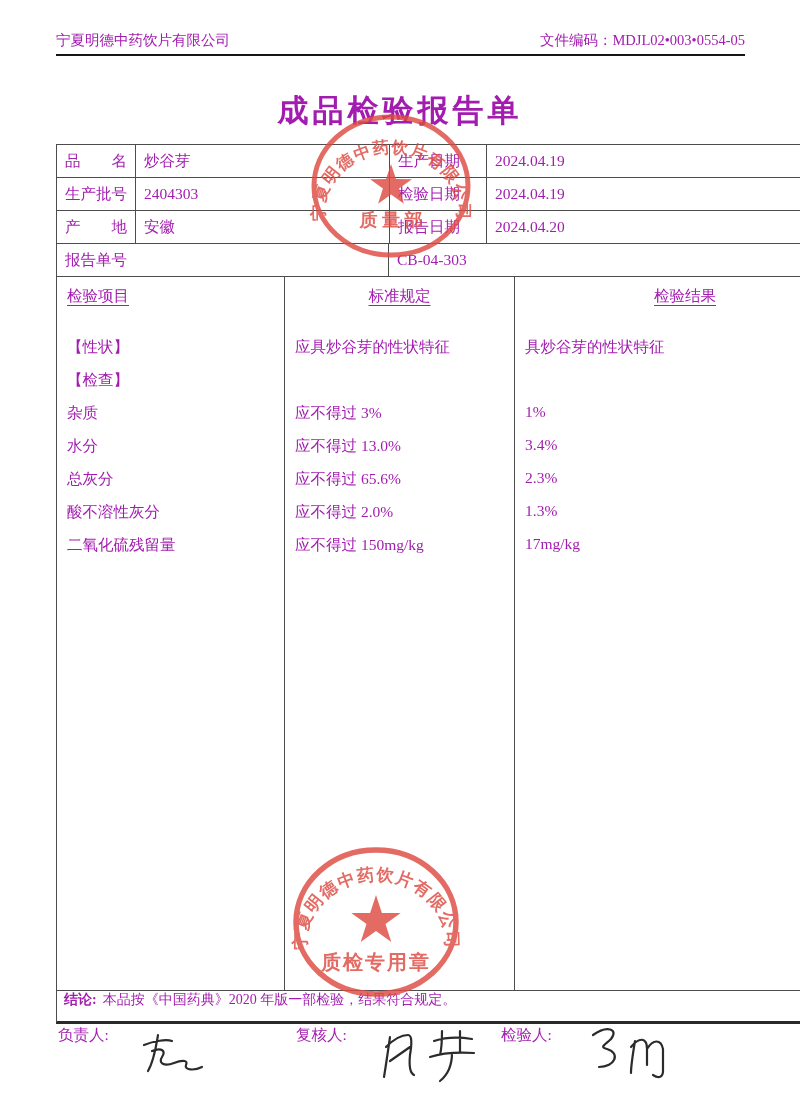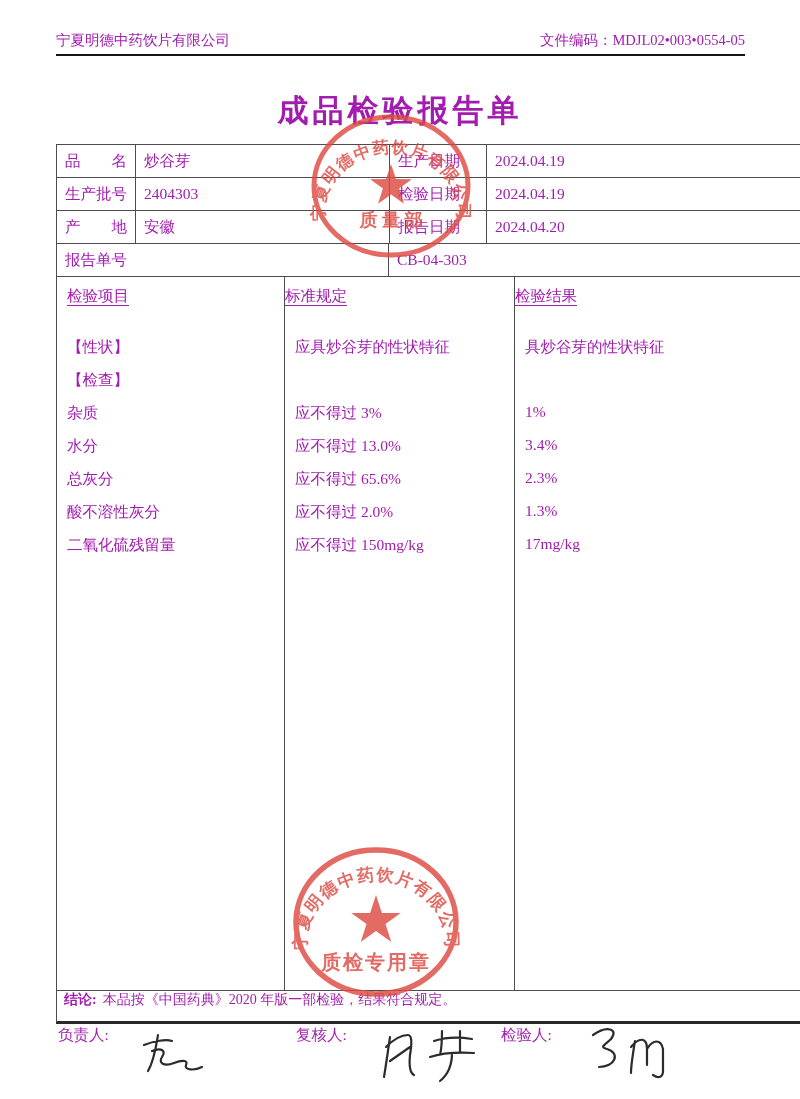--- a/index.html
+++ b/index.html
@@ -39,21 +39,21 @@
   .body3 { display:flex; height:714px; border-bottom:1px solid #4d4d4d; }
   .col { position:relative; }
   .col-item { width:228px; border-right:1px solid #4d4d4d; }
   .col-std  { width:230px; border-right:1px solid #4d4d4d; }
   .col-res  { flex:1; }
   .chead {
     position:absolute; top:9px; left:0; right:0;
     text-decoration:underline; text-underline-offset:4px;
   }
   .chead.left { left:10px; right:auto; }
-  .chead.center { text-align:left; }
+  .chead.center { text-align:center; }
   .bi { position:absolute; left:10px; right:4px; white-space:nowrap; }
   .t1 { top:60px; } .t2 { top:93px; } .t3 { top:126px; } .t4 { top:159px; }
   .t5 { top:192px; } .t6 { top:225px; } .t7 { top:258px; }
   
   .concl { height:30px; display:flex; padding-left:7px; font-size:14px; }
   .concl b { margin-right:6px; }
   
   .sigrow { position:absolute; left:56px; right:56px; top:1025px; height:60px; font-size:15.5px; }
   .siglabel { position:absolute; top:0; }
   .sl1 { left:2px; } .sl2 { left:240px; } .sl3 { left:445px; }

